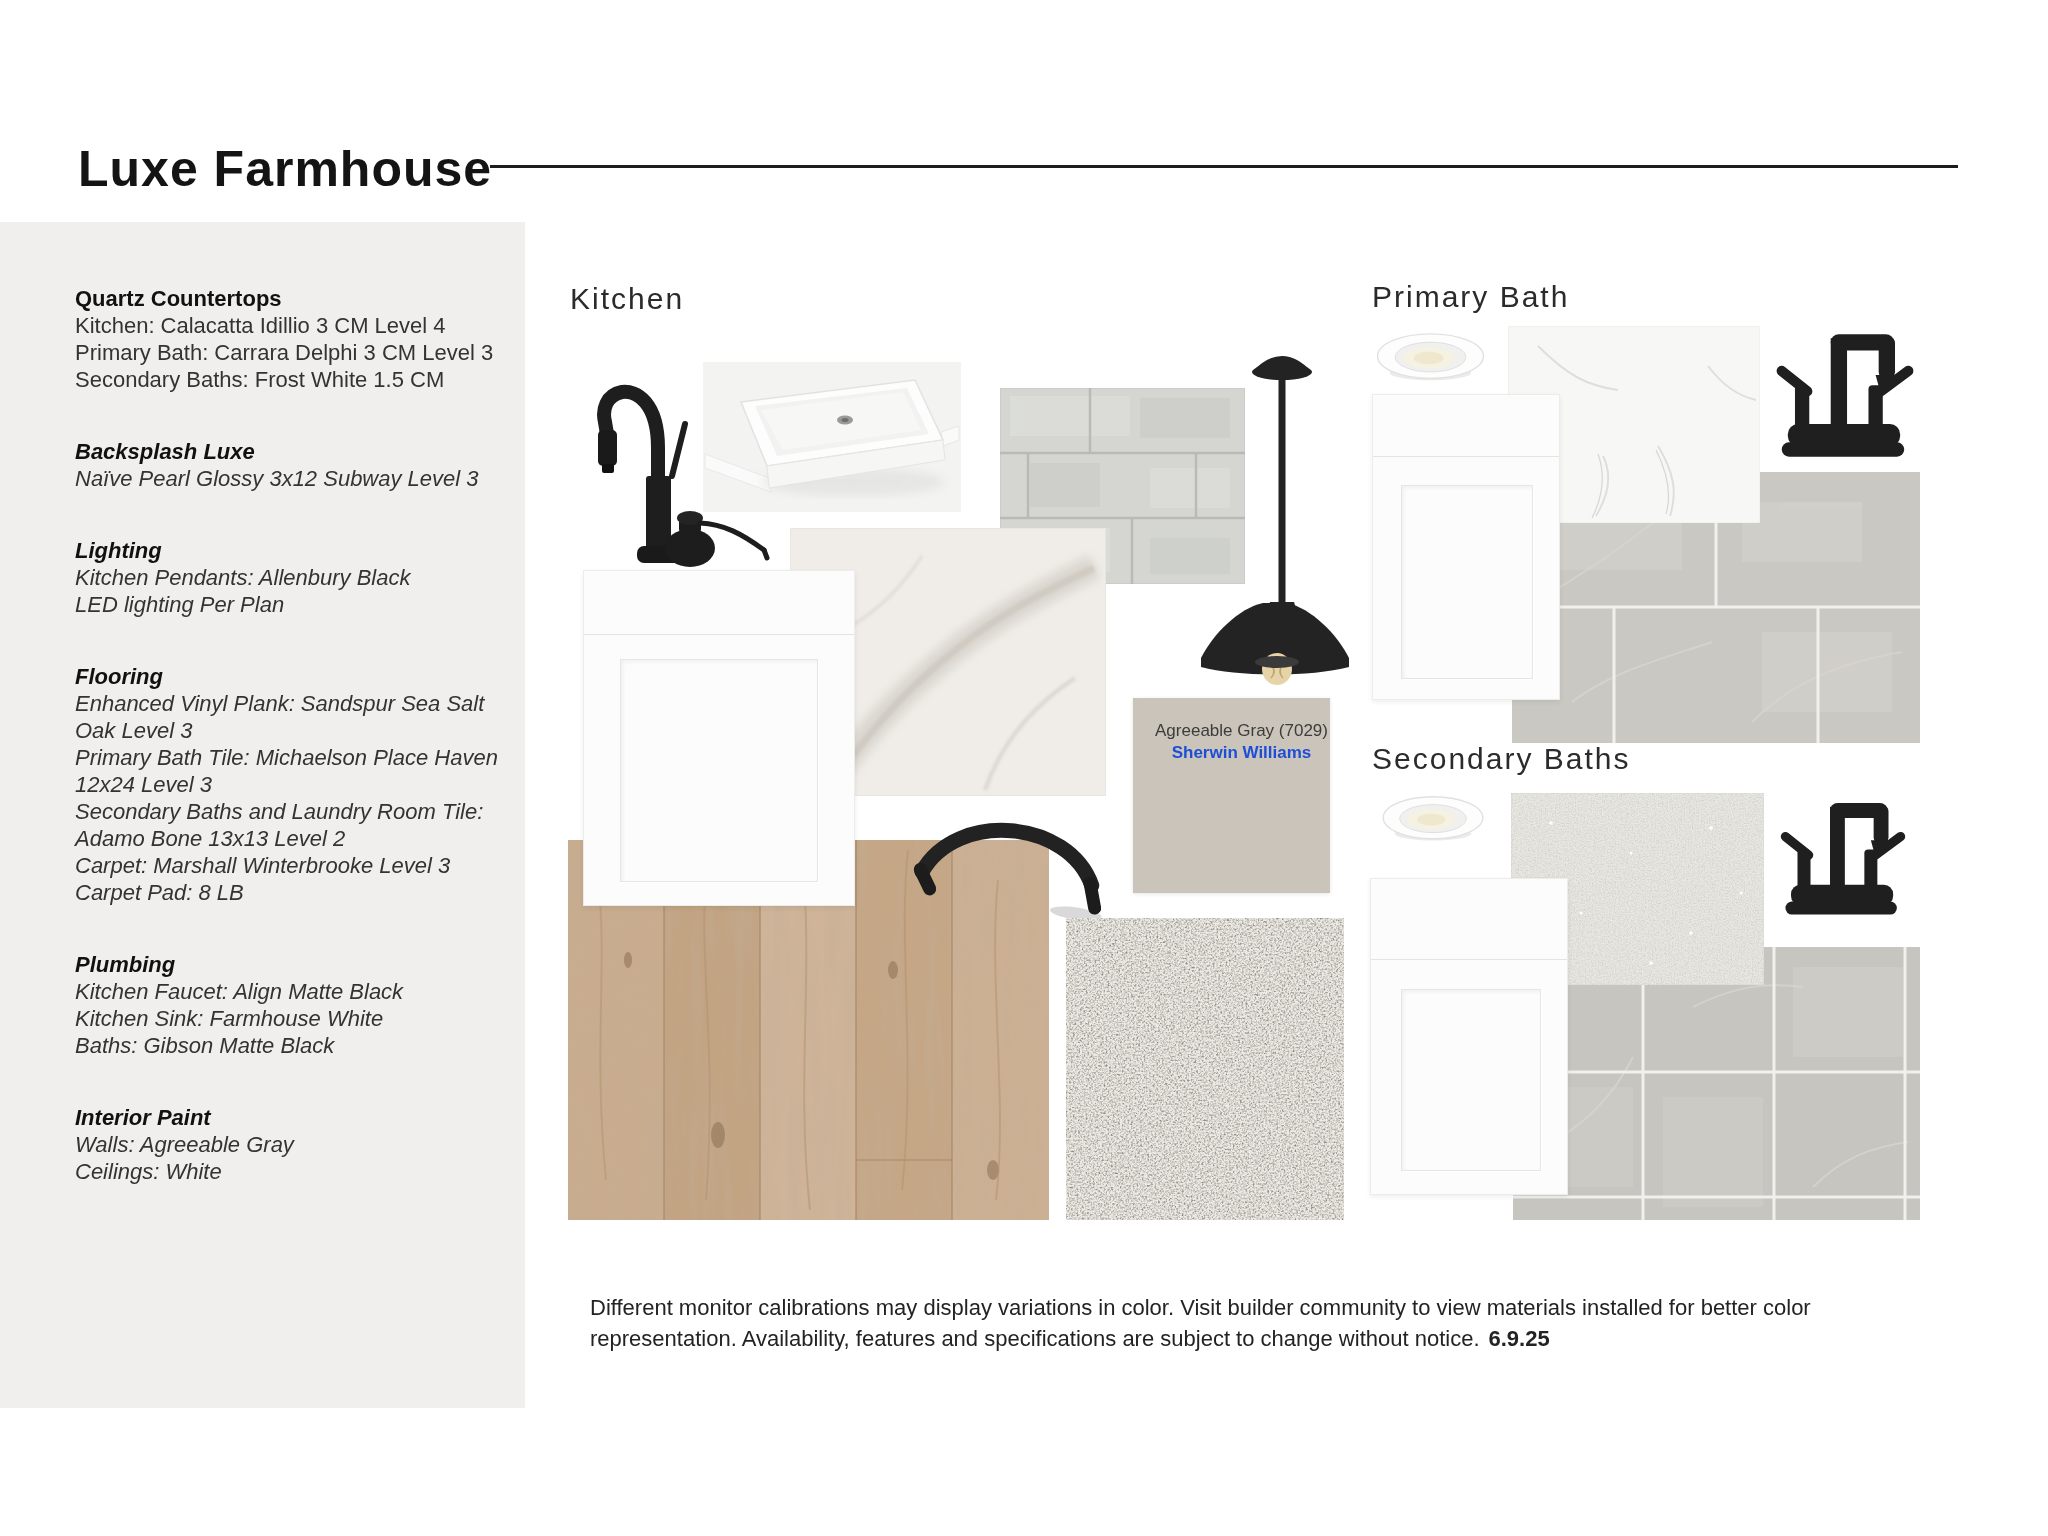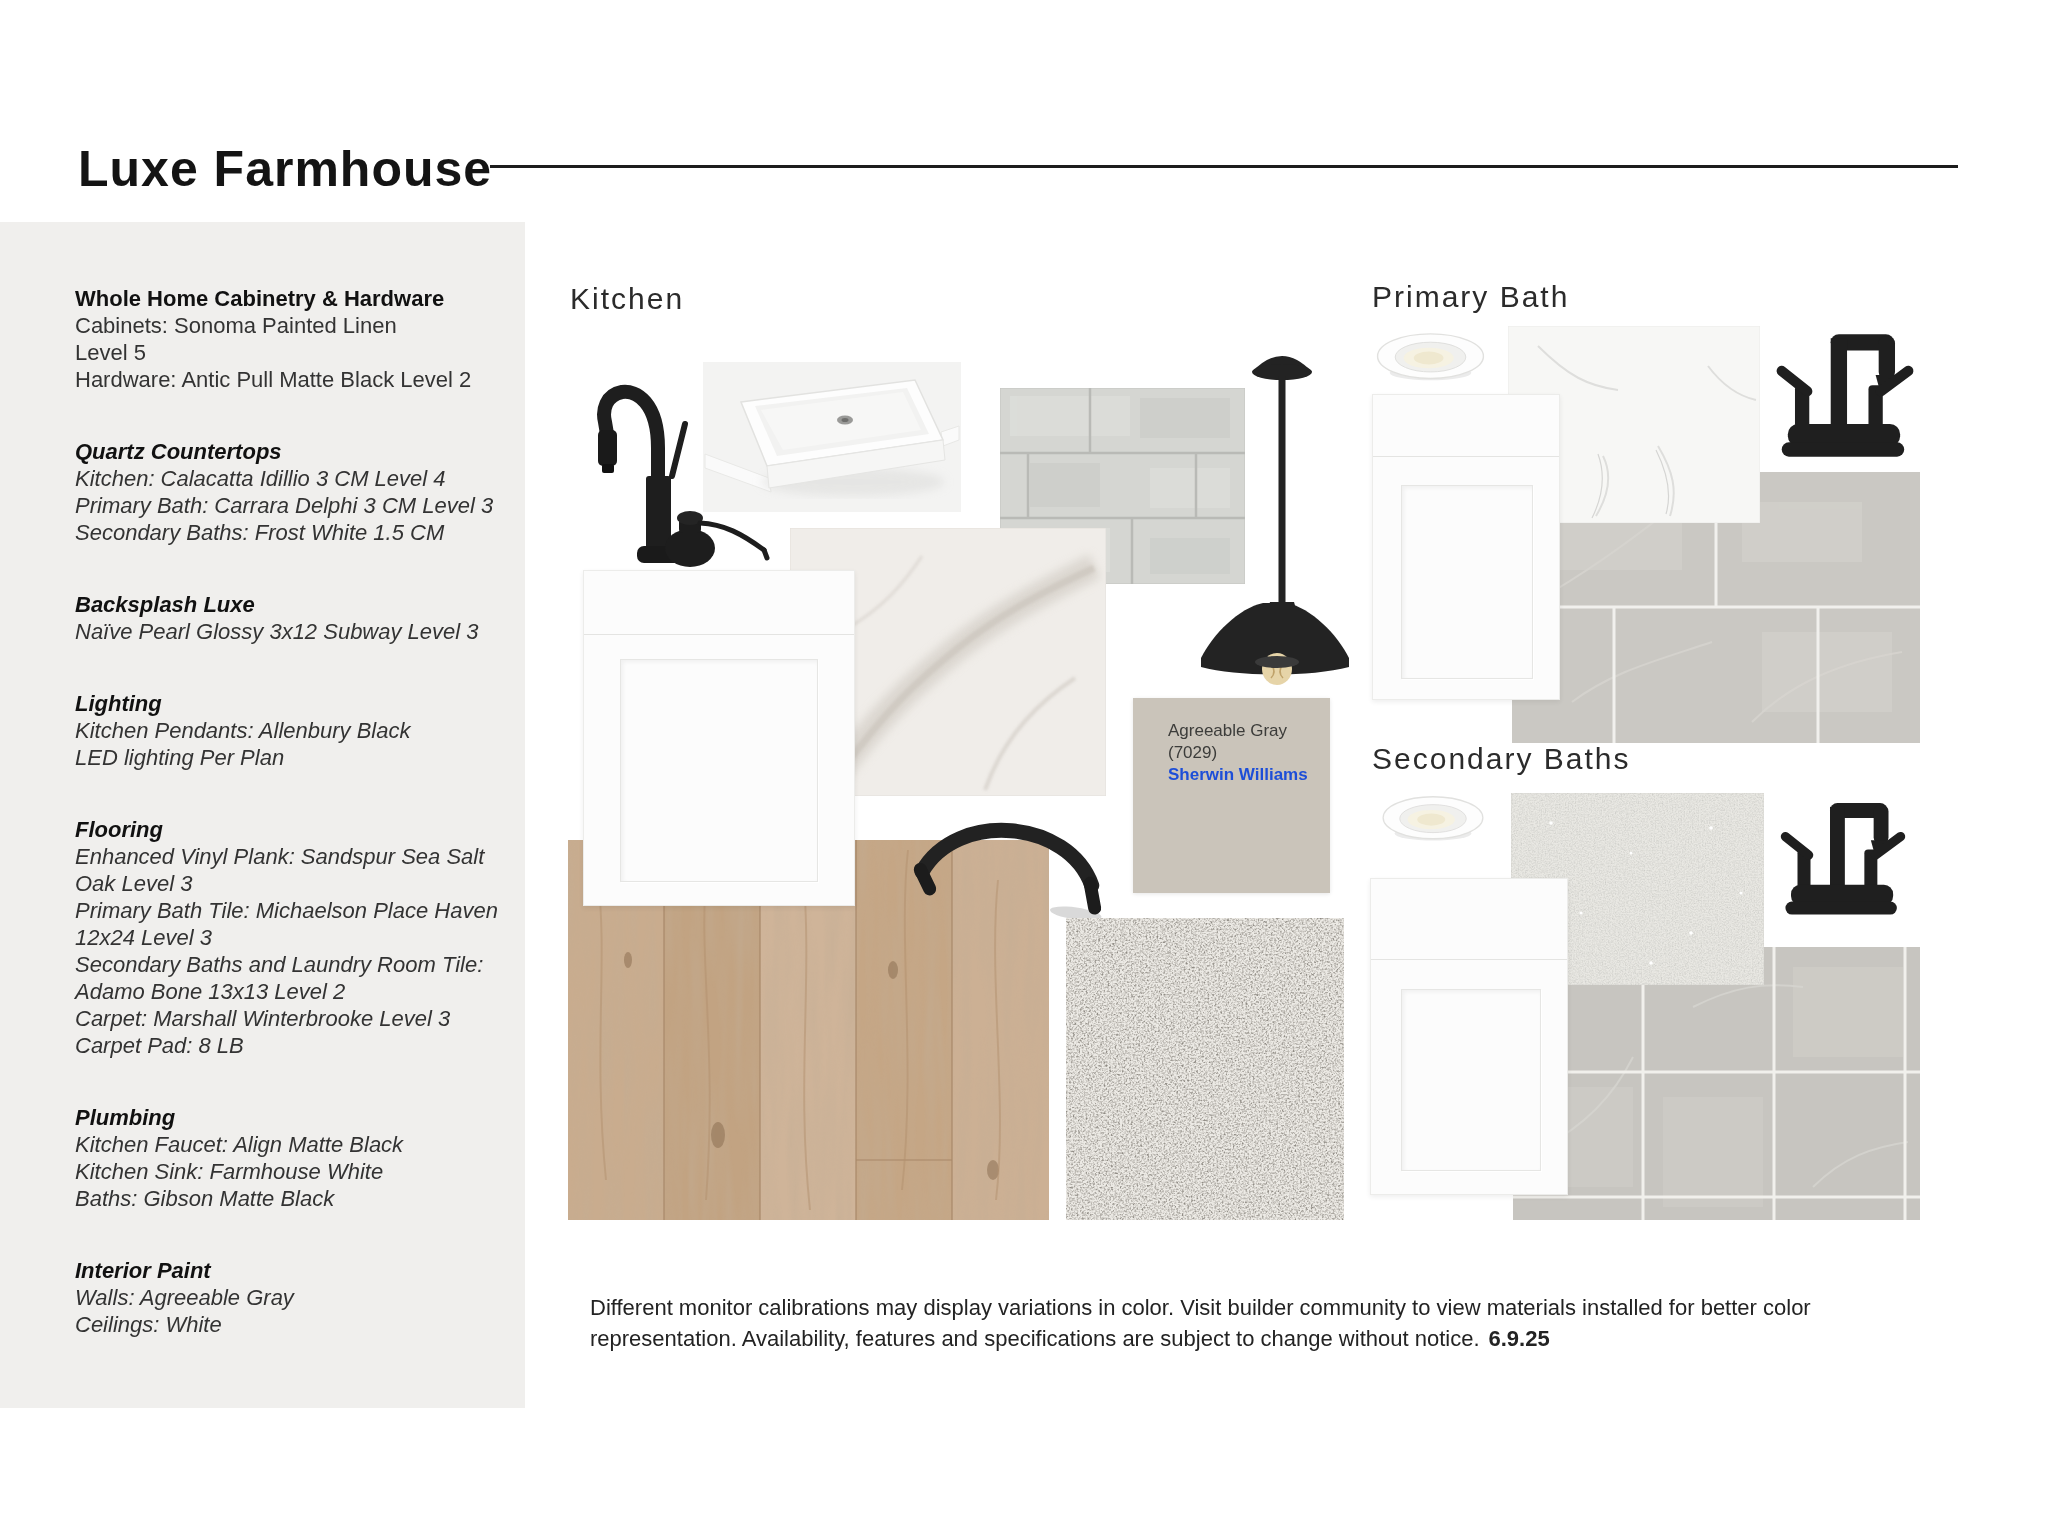--- a/index.html
+++ b/index.html
@@ -12,21 +12,21 @@
   .side-sec{margin:0;}
   .side-sec + .side-sec{margin-top:45px;font-style:italic;}
   .side-h{font-size:22px;line-height:27px;font-weight:700;color:#111;white-space:nowrap;}
   .side-l{font-size:22px;line-height:27px;font-weight:400;color:#333;white-space:nowrap;}
   .board-h{font-size:30px;line-height:34px;font-weight:400;letter-spacing:2px;color:#2b2b2b;white-space:nowrap;}
   .door{background:#fcfcfc;border:1px solid #ececea;box-sizing:border-box;
         box-shadow:0 2px 5px rgba(0,0,0,0.07);}
   .door .rail{border-bottom:1px solid #e4e4e2;}
   .door .panel{position:absolute;border:2px solid #eceust;}
   .panel{position:absolute;border:1px solid #e6e6e4;box-shadow:inset 2px 2px 4px rgba(0,0,0,0.05), 1px 1px 1px rgba(255,255,255,0.9);}
-  .paint{box-sizing:border-box;padding:22px 0 0 35px;box-shadow:0 1px 4px rgba(0,0,0,0.10);}
+  .paint{box-sizing:border-box;padding:22px 0 0 20px;box-shadow:0 1px 4px rgba(0,0,0,0.10);text-align:center;}
   .paint .l1{font-size:17px;line-height:22px;color:#3c3c3a;font-weight:400;}
   .paint .l2{font-size:17px;line-height:22px;color:#1d4ed8;font-weight:700;}
   .footer-line{font-size:22px;line-height:31px;color:#232323;white-space:nowrap;}
   .footer-date{font-weight:700;margin-left:9px;}
   svg{display:block;}
 </style>
 </head>
 <body>
 
 <div id="canvas">
@@ -52,26 +52,20 @@
           <feGaussianBlur stdDeviation="1.5"></feGaussianBlur>
         </filter>
     </defs>
   </svg>
 
   <div class="abs page-title" style="left:78px;top:140px;">Luxe Farmhouse</div>
   <div class="abs rule" style="left:490px;top:165px;width:1468px;"></div>
 
   <div class="abs sidebar" style="left: 0px; top: 222px; width: 525px; height: 1186px; background: rgb(240, 239, 237);">
       <div class="side-sec">
-        <div class="side-h">Whole Home Cabinetry &amp; Hardware</div>
-        <div class="side-l">Cabinets: Sonoma Painted Linen</div>
-        <div class="side-l">Level 5</div>
-        <div class="side-l">Hardware: Antic Pull Matte Black Level 2</div>
-      </div>
-      <div class="side-sec">
         <div class="side-h">Quartz Countertops</div>
         <div class="side-l">Kitchen: Calacatta Idillio 3 CM Level 4</div>
         <div class="side-l">Primary Bath: Carrara Delphi 3 CM Level 3</div>
         <div class="side-l">Secondary Baths: Frost White 1.5 CM</div>
       </div>
       <div class="side-sec">
         <div class="side-h">Backsplash Luxe</div>
         <div class="side-l">Naïve Pearl Glossy 3x12 Subway Level 3</div>
       </div>
       <div class="side-sec">

